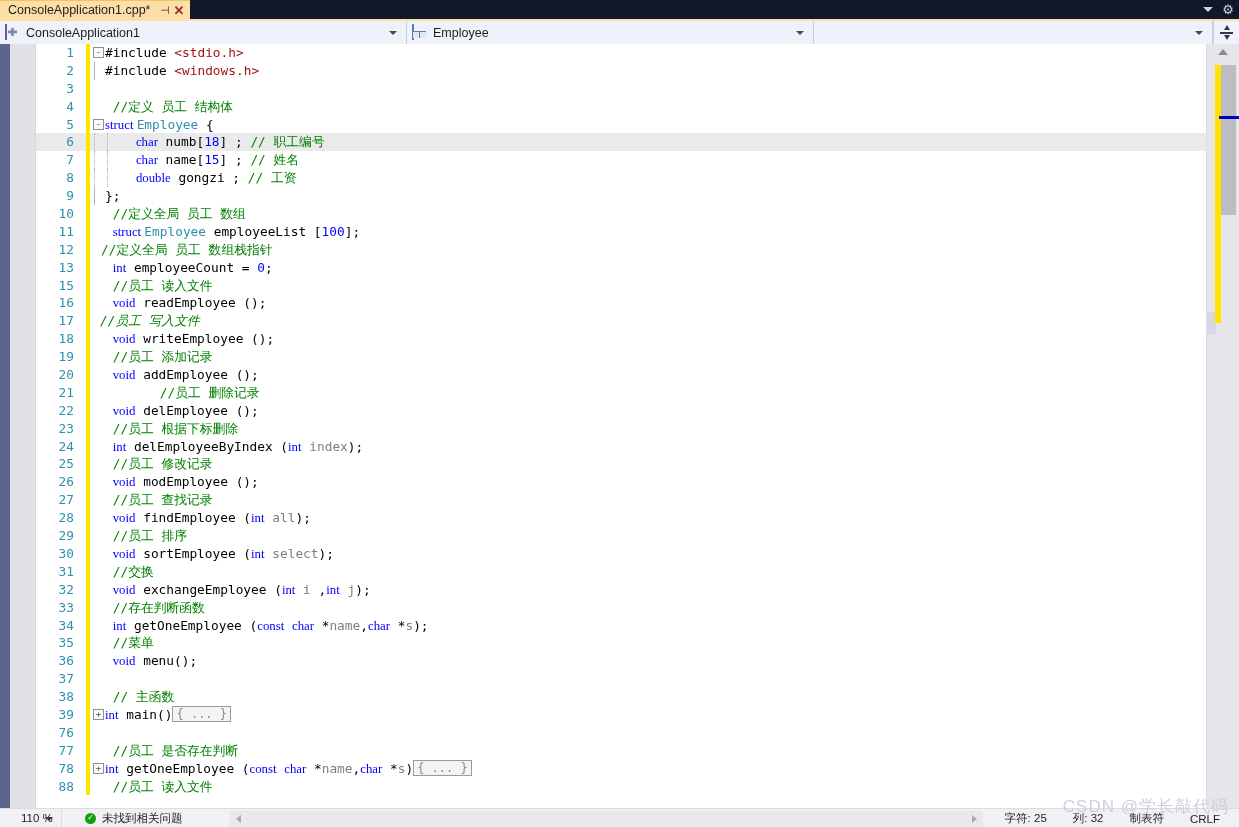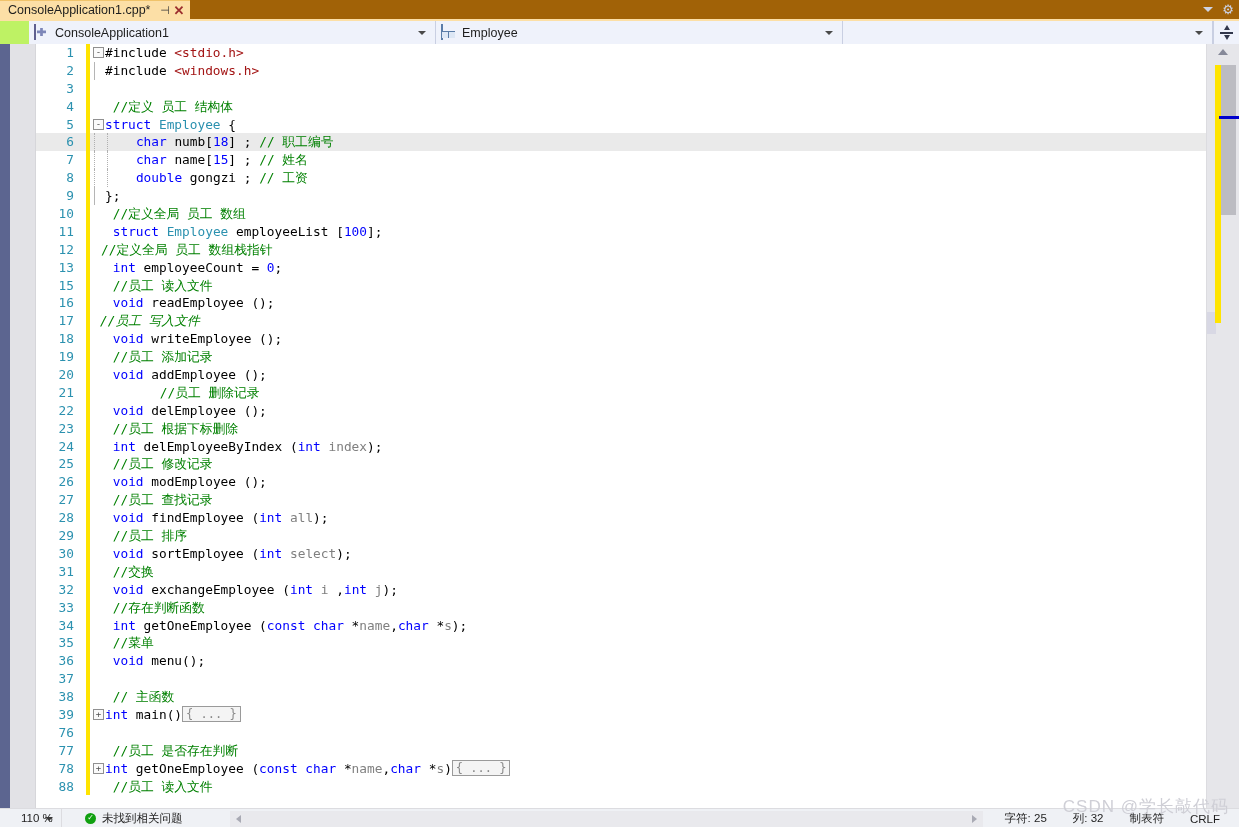--- a/index.html
+++ b/index.html
@@ -13,21 +13,21 @@
   #app {
     position: relative;
     width: 1239px; height: 827px;
     background: #eef1f8;
   }
 
   
   .tabstrip {
     position: absolute; left: 0; top: 0;
     width: 1239px; height: 19px;
-    background: #a16207;
+    background: #0f172a;
     display: flex; align-items: stretch;
   }
   .tab {
     display: flex; align-items: center;
     height: 19px;
     background: #fcdfa6;
     padding: 0 4px 0 8px;
     border-top: 1px solid #f0c36a;
     color: #1e1e1e;
     font-size: 12.5px;
@@ -55,23 +55,23 @@
     border-left: 5px solid transparent;
     border-right: 5px solid transparent;
     border-top: 5px solid #cdd3e6;
   }
   .ts-gear { color: #cdd3e6; font-size: 13px; line-height: 1; }
 
   
   .navbar {
     position: absolute; left: 0; top: 19px;
     width: 1239px; height: 25px;
-    background: #bef264;
+    background: #a3a3a3;
     border-top: 2px solid #fcdfa6;
-    display: flex; align-items: stretch; padding-left: 29px;
+    display: flex; align-items: stretch;
   }
   .nav-combo {
     display: flex; align-items: center;
     background: #eff2fb;
     border-right: 1px solid #c9cfe2;
     height: 100%;
     padding-left: 5px;
     font-size: 12.5px;
     color: #1e1e1e;
     position: relative;
@@ -198,21 +198,21 @@
     position: absolute; left: 58px; top: 0;
     width: 0; border-left: 1px solid #b5b5b5;
     height: 17.9px;
   }
   .txt {
     position: absolute; left: 69px; top: 0;
     white-space: pre;
   }
 
   
-  .kw   { color: #0000ff; }
+  .kw   { color: #0000ff; font-family: Liberation Serif, serif; }
   .typ  { color: #2b91af; }
   .cmt  { color: #008000; }
   .str  { color: #a31515; }
   .num  { color: #0000ff; }
   .prm  { color: #808080; }
   .pp   { color: #000000; }
   .plain{ color: #000000; }
 
   .collapsebox {
     display: inline-block;

